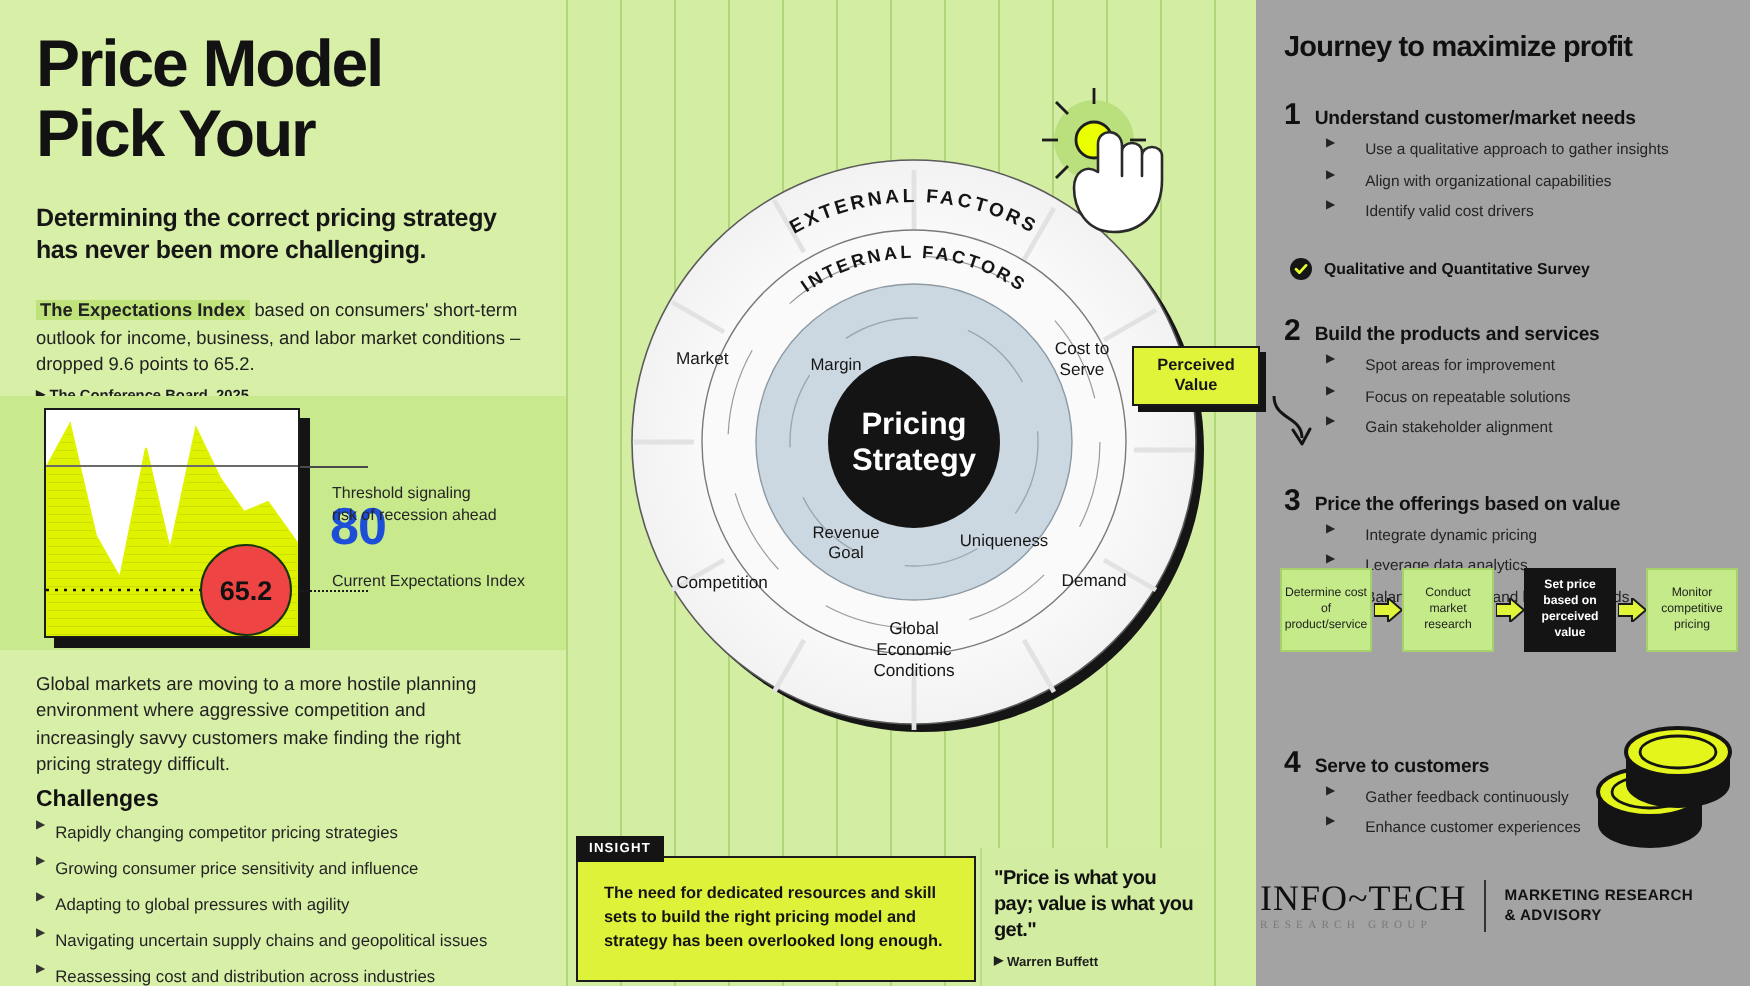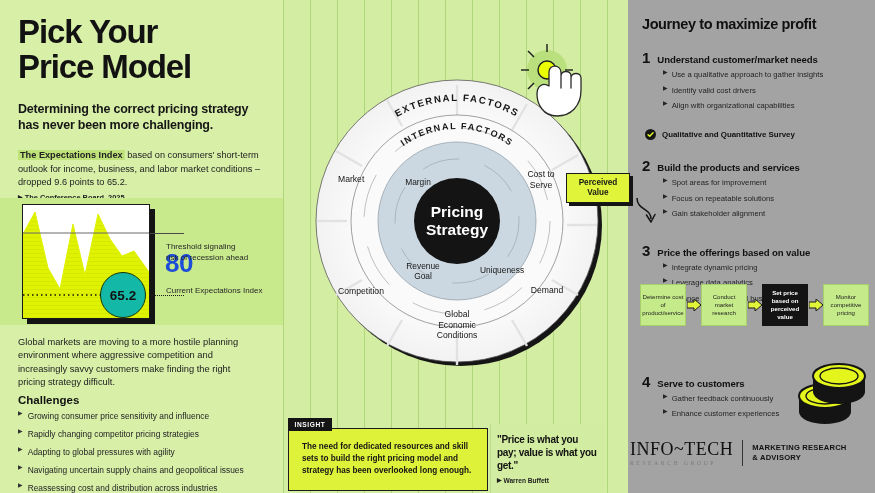--- a/index.html
+++ b/index.html
@@ -47,21 +47,21 @@
   }
   #chart-box {
     position: absolute; left: 0; top: 0; width: 128px; height: 115px;
     background: #fff; border: 1.4px solid #1a1a1a; overflow: hidden;
   }
   #chart-box svg { display:block; }
   .thr-line { position:absolute; left:128px; top:29px; width:34px; height:1px; background:#4a4a4a; }
   .dot-line { position:absolute; left:128px; top:91px; width:34px; border-top:1.4px dotted #1a1a1a; }
   #val-bubble {
     position: absolute; left: 78px; top: 68px; width: 46px; height: 46px;
-    border-radius: 50%; background: #14b8a6; border: 1.5px solid #15340a;
+    border-radius: 50%; background: #ef4444; border: 1.5px solid #15340a;
     display:flex; align-items:center; justify-content:center;
     font-size: 13.5px; font-weight: bold; color:#111; z-index: 5;
   }
   #thr-num {
     position:absolute; left:165px; top:14px; font-size:26px; font-weight:bold; color:#1d4ed8;
     letter-spacing:-0.5px;
     margin-top:36px;
   }
   #thr-desc { position:absolute; left:166px; top:44px; font-size:8px; line-height:1.35; color:#262626; }
   #cur-desc { position:absolute; left:166px; top:88px; font-size:8px; color:#262626; }
@@ -130,21 +130,21 @@
   #journey-title {
     font-size:14.5px; font-weight:bold; color:#101010; letter-spacing:-0.4px;
     margin-left:4px;
   }
   .step { margin-top:10px; margin-left:4px; }
   .step-head { display:flex; align-items:baseline; gap:7px; }
   .step-num { font-size:15px; font-weight:bold; color:#111; line-height:1; }
   .step-title { font-size:9.6px; font-weight:bold; color:#111; letter-spacing:-0.1px;margin-top:12px; }
   .step-bullets { margin-top:5px; margin-left:21px; }
   .sb {
-    display:flex; gap:4px; align-items:flex-start;
+    display:flex; gap:15px; align-items:flex-start;
     font-size:7.7px; line-height:1.25; color:#242424; margin-bottom:6px;
   }
   .survey-row {
     display:flex; gap:6px; align-items:center; margin-left:3px; margin-top:18px;
     font-size:7.9px; font-weight:bold; color:#111;
   }
   .check-badge {
     width:11px; height:11px; border-radius:50%; background:#161616;
     display:flex; align-items:center; justify-content:center; flex:none;
   }
@@ -178,22 +178,22 @@
   
   #hand { position:absolute; left:232px; top:36px; z-index:20; }
 </style>
 </head>
 <body>
 
 <div id="root">
 
   <div id="left-col">
     <div class="title">
+      <div>Price Model</div>
       <div>Pick Your</div>
-      <div>Price Model</div>
     </div>
     <div class="subtitle">
       <div>Determining the correct pricing strategy</div>
       <div>has never been more challenging.</div>
     </div>
     <div class="idx-block">
       <span class="idx-hl">The Expectations Index</span>
       <span>based on consumers' short-term outlook for income, business, and labor market conditions – dropped 9.6 points to 65.2.</span>
       <div class="idx-src">
         <span class="tri">▶</span>
@@ -229,25 +229,25 @@
       <div>risk of recession ahead</div>
     </div>
     <div id="cur-desc">Current Expectations Index</div>
   </div>
 
   <div id="body-para">Global markets are moving to a more hostile planning environment where aggressive competition and increasingly savvy customers make finding the right pricing strategy difficult.</div>
   <div id="challenges-h">Challenges</div>
   <div id="challenges-list">
     <div class="chal-item">
       <span class="tri">▶</span>
-      <span>Growing consumer price sensitivity and influence</span>
+      <span>Rapidly changing competitor pricing strategies</span>
     </div>
     <div class="chal-item">
       <span class="tri">▶</span>
-      <span>Rapidly changing competitor pricing strategies</span>
+      <span>Growing consumer price sensitivity and influence</span>
     </div>
     <div class="chal-item">
       <span class="tri">▶</span>
       <span>Adapting to global pressures with agility</span>
     </div>
     <div class="chal-item">
       <span class="tri">▶</span>
       <span>Navigating uncertain supply chains and geopolitical issues</span>
     </div>
     <div class="chal-item">
@@ -362,25 +362,25 @@
         <span class="step-num">1</span>
         <span class="step-title">Understand customer/market needs</span>
       </div>
       <div class="step-bullets">
         <div class="sb">
           <span class="tri">▶</span>
           <span>Use a qualitative approach to gather insights</span>
         </div>
         <div class="sb">
           <span class="tri">▶</span>
+          <span>Align with organizational capabilities</span>
+        </div>
+        <div class="sb">
+          <span class="tri">▶</span>
           <span>Identify valid cost drivers</span>
-        </div>
-        <div class="sb">
-          <span class="tri">▶</span>
-          <span>Align with organizational capabilities</span>
         </div>
       </div>
       <div class="survey-row">
         <span class="check-badge">
           <svg width="7" height="7" viewBox="0 0 10 10">
               <path d="M1.5 5.2 L3.9 7.6 L8.6 2.4" stroke="#e8ff2e" stroke-width="2" fill="none" stroke-linecap="round" stroke-linejoin="round"></path>
             </svg>
         </span>
         <span>Qualitative and Quantitative Survey</span>
       </div>

